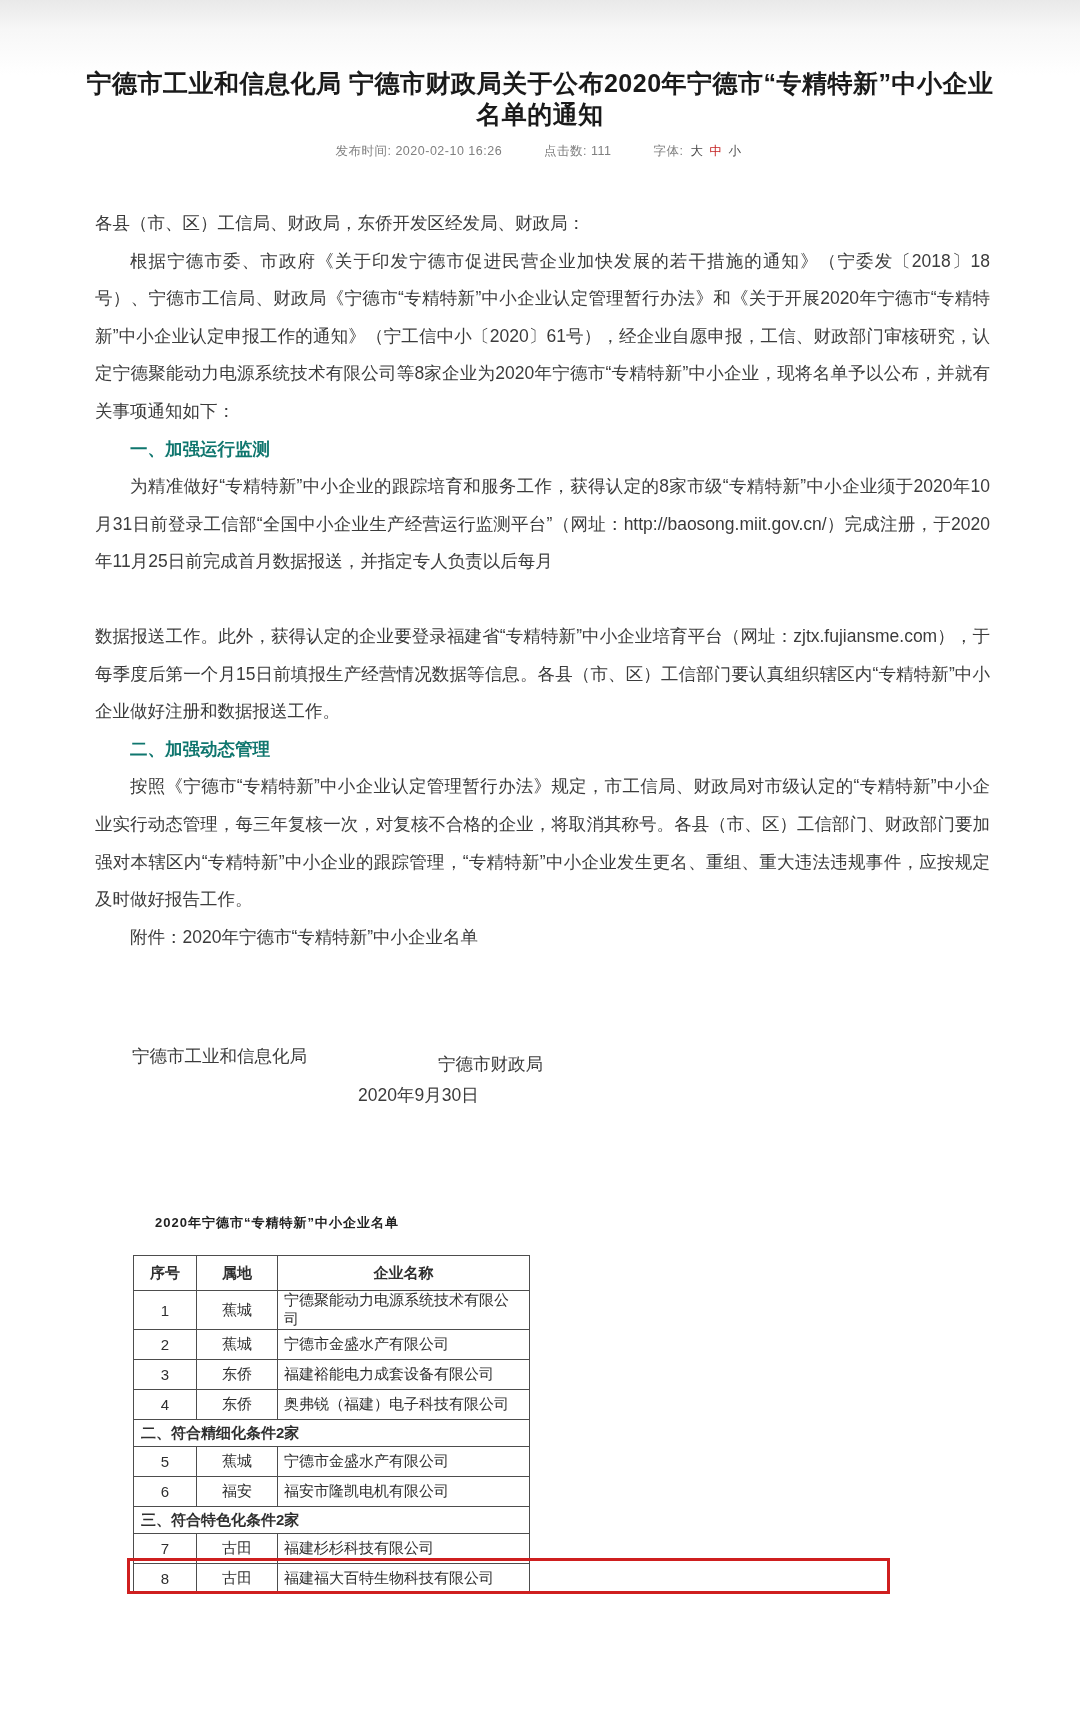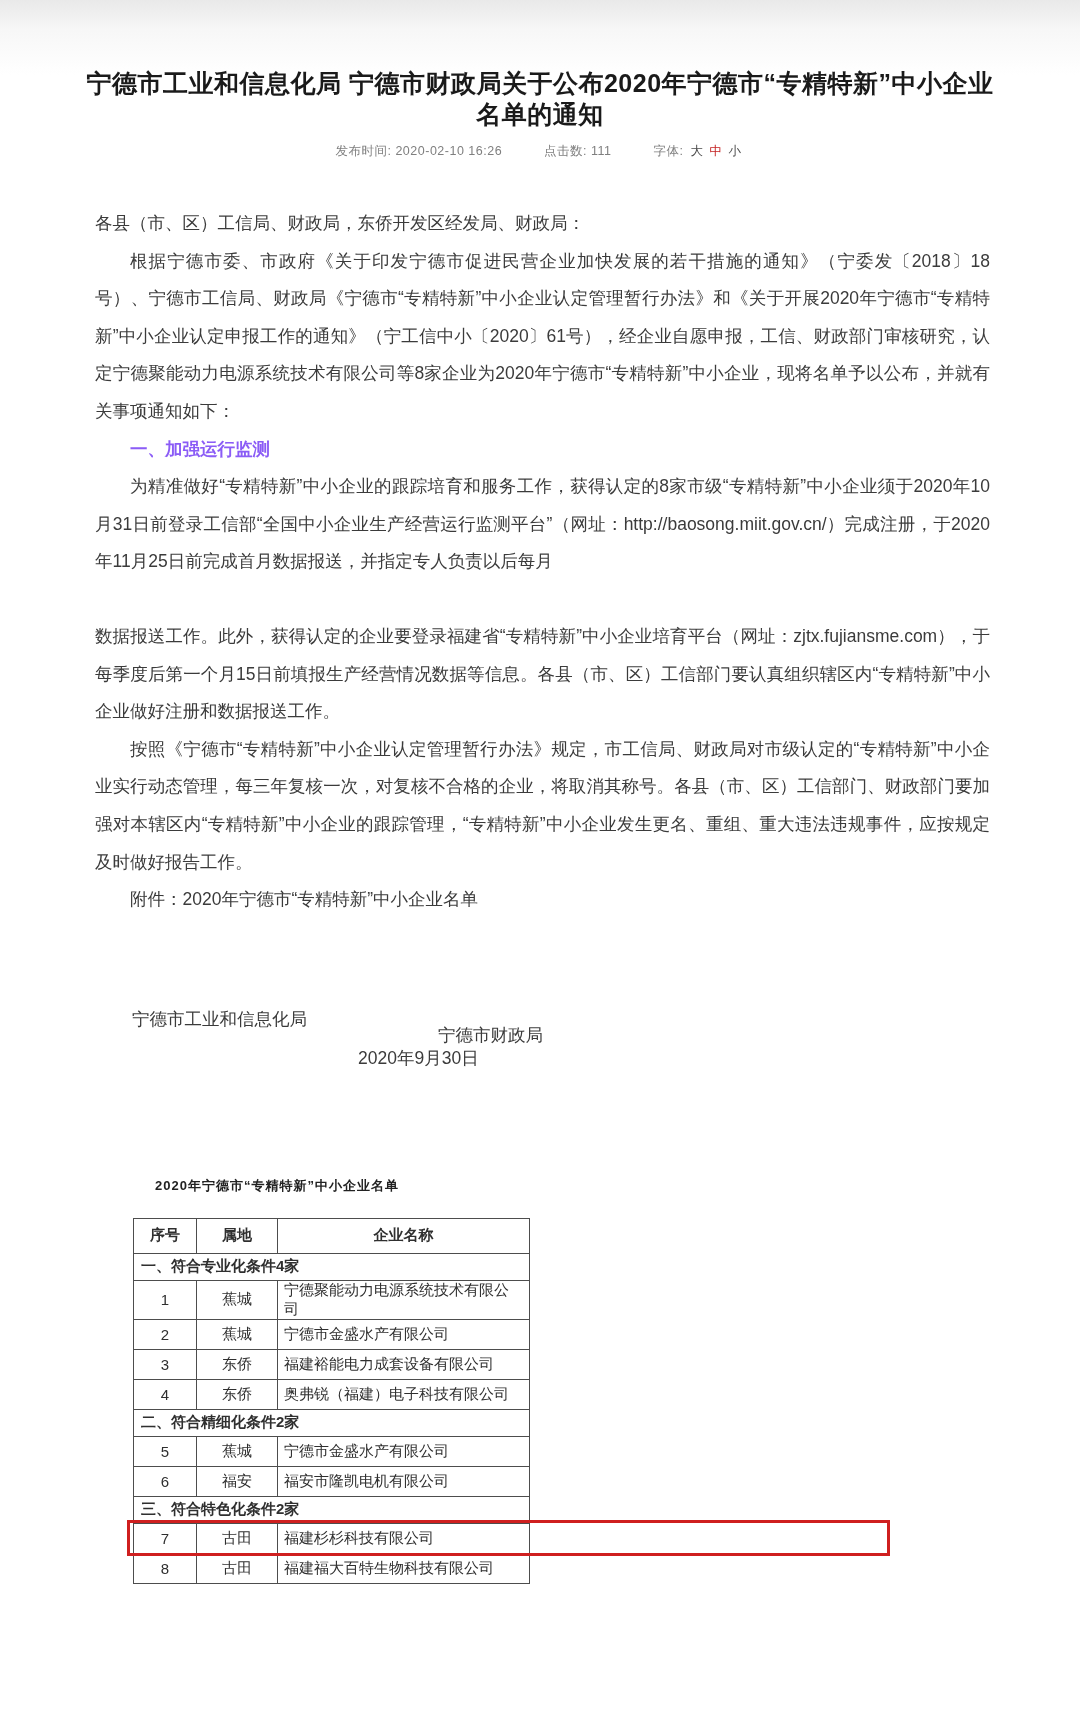--- a/index.html
+++ b/index.html
@@ -37,27 +37,27 @@
 
   .doc-body {
     margin: 45px 90px 0 95px;
     font-size: 17.5px;
     line-height: 37.6px;
     text-align: justify;
     color: #3b3b3b;
   }
   .doc-body p { margin: 0; }
   .doc-body p.ind { text-indent: 2em; }
-  .doc-body p.bold { font-weight: 700; color: #8b5cf6; }
+  .doc-body p.bold { font-weight: 700; color: #0f766e; }
   .doc-body p.gap { margin-top: 37px; }
   .doc-body p.gap-sm { }
 
   .signature { margin-top: 88px; font-size: 17.5px; color: #3b3b3b; position: relative; height: 78px; }
   .sig-org-1 { position: absolute; left: 132px; top: 0; }
-  .sig-org-2 { position: absolute; left: 438px; top: 16px; }
+  .sig-org-2 { position: absolute; left: 438px; top: 8px; }
   .sig-date  { position: absolute; left: 358px; top: 39px; }
 
   .attach-section { margin-top: 92px; }
   h2.table-title {
     margin: 0 0 0 155px;
     font-size: 13px;
     font-weight: 700;
     color: #222;
     letter-spacing: 1px;
   }
@@ -102,20 +102,21 @@
     <span>发布时间: 2020-02-10 16:26</span><span class="sep"></span><span>点击数: 111</span><span class="sep"></span><span>字体:</span>
     <a class="font-opt">大</a><a class="font-opt active">中</a><a class="font-opt">小</a>
   </div>
 
   <div class="doc-body">
     <p>各县（市、区）工信局、财政局，东侨开发区经发局、财政局：</p>
     <p class="ind">根据宁德市委、市政府《关于印发宁德市促进民营企业加快发展的若干措施的通知》（宁委发〔2018〕18号）、宁德市工信局、财政局《宁德市“专精特新”中小企业认定管理暂行办法》和《关于开展2020年宁德市“专精特新”中小企业认定申报工作的通知》（宁工信中小〔2020〕61号），经企业自愿申报，工信、财政部门审核研究，认定宁德聚能动力电源系统技术有限公司等8家企业为2020年宁德市“专精特新”中小企业，现将名单予以公布，并就有关事项通知如下：</p>
     <p class="ind bold">一、加强运行监测</p>
     <p class="ind">为精准做好“专精特新”中小企业的跟踪培育和服务工作，获得认定的8家市级“专精特新”中小企业须于2020年10月31日前登录工信部“全国中小企业生产经营运行监测平台”（网址：http://baosong.miit.gov.cn/）完成注册，于2020年11月25日前完成首月数据报送，并指定专人负责以后每月</p>
     <p class="gap">数据报送工作。此外，获得认定的企业要登录福建省“专精特新”中小企业培育平台（网址：zjtx.fujiansme.com），于每季度后第一个月15日前填报生产经营情况数据等信息。各县（市、区）工信部门要认真组织辖区内“专精特新”中小企业做好注册和数据报送工作。</p>
+    <p class="ind bold">二、加强动态管理</p>
     <p class="ind">按照《宁德市“专精特新”中小企业认定管理暂行办法》规定，市工信局、财政局对市级认定的“专精特新”中小企业实行动态管理，每三年复核一次，对复核不合格的企业，将取消其称号。各县（市、区）工信部门、财政部门要加强对本辖区内“专精特新”中小企业的跟踪管理，“专精特新”中小企业发生更名、重组、重大违法违规事件，应按规定及时做好报告工作。</p>
     <p class="ind gap-sm">附件：2020年宁德市“专精特新”中小企业名单</p>
   </div>
 
   <div class="signature">
     <span class="sig-org-1">宁德市工业和信息化局</span>
     <span class="sig-org-2">宁德市财政局</span>
     <span class="sig-date">2020年9月30日</span>
   </div>
 
@@ -124,23 +125,20 @@
     <div class="table-wrap">
       <table class="company-table">
         <thead>
           <tr>
             <th class="col-no">序号</th>
             <th class="col-region">属地</th>
             <th class="col-company">企业名称</th>
           </tr>
         </thead>
         <tbody id="company-table-body">
-            <tr class="section-row">
-              <td colspan="3">一、符合专业化条件4家</td>
-            </tr>
             <tr class="data-row">
               <td class="col-no">1</td>
               <td class="col-region">蕉城</td>
               <td class="col-company">宁德聚能动力电源系统技术有限公司</td>
             </tr>
             <tr class="data-row">
               <td class="col-no">2</td>
               <td class="col-region">蕉城</td>
               <td class="col-company">宁德市金盛水产有限公司</td>
             </tr>

